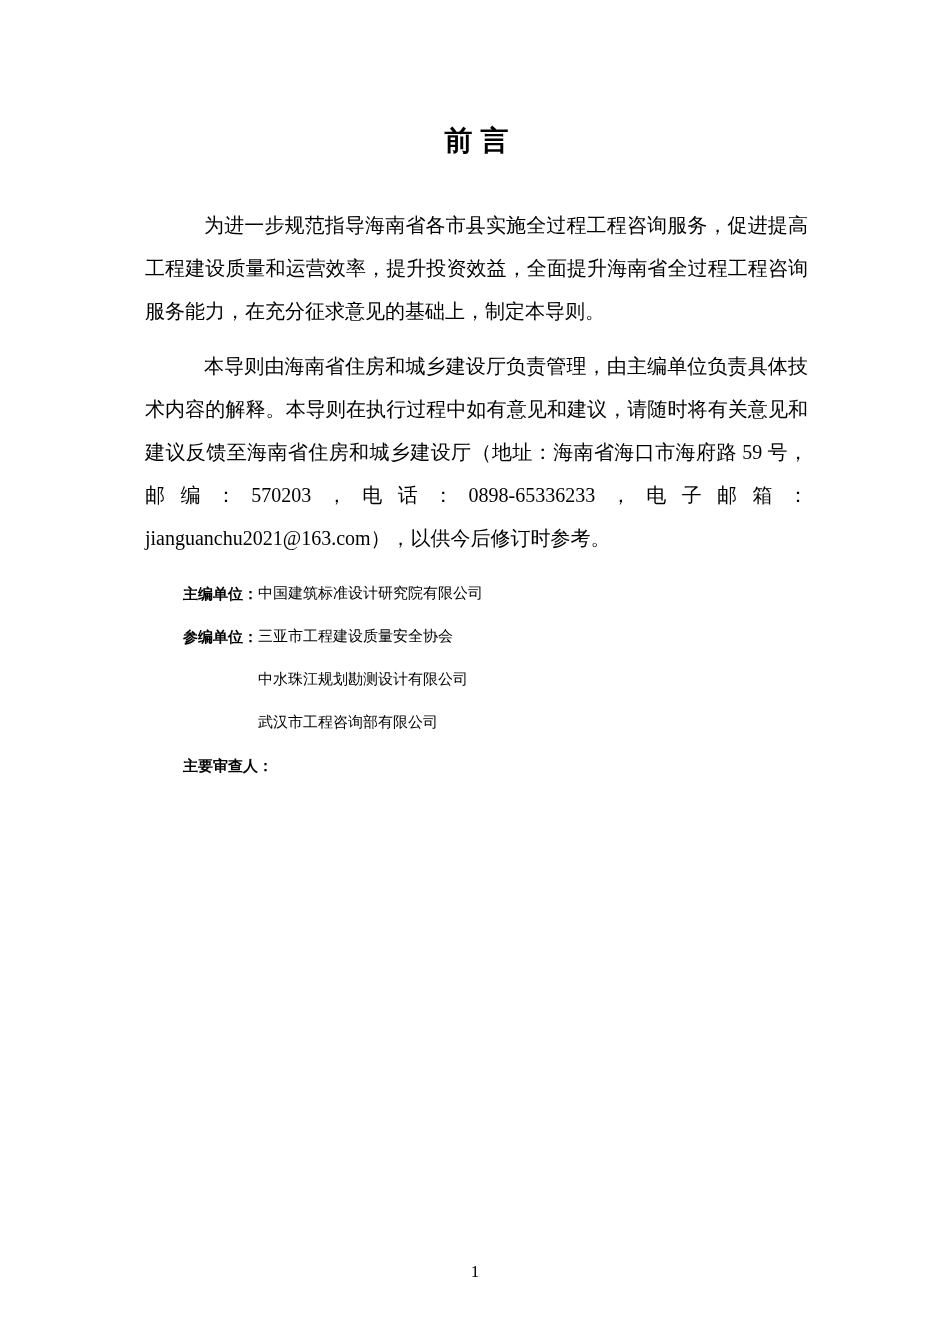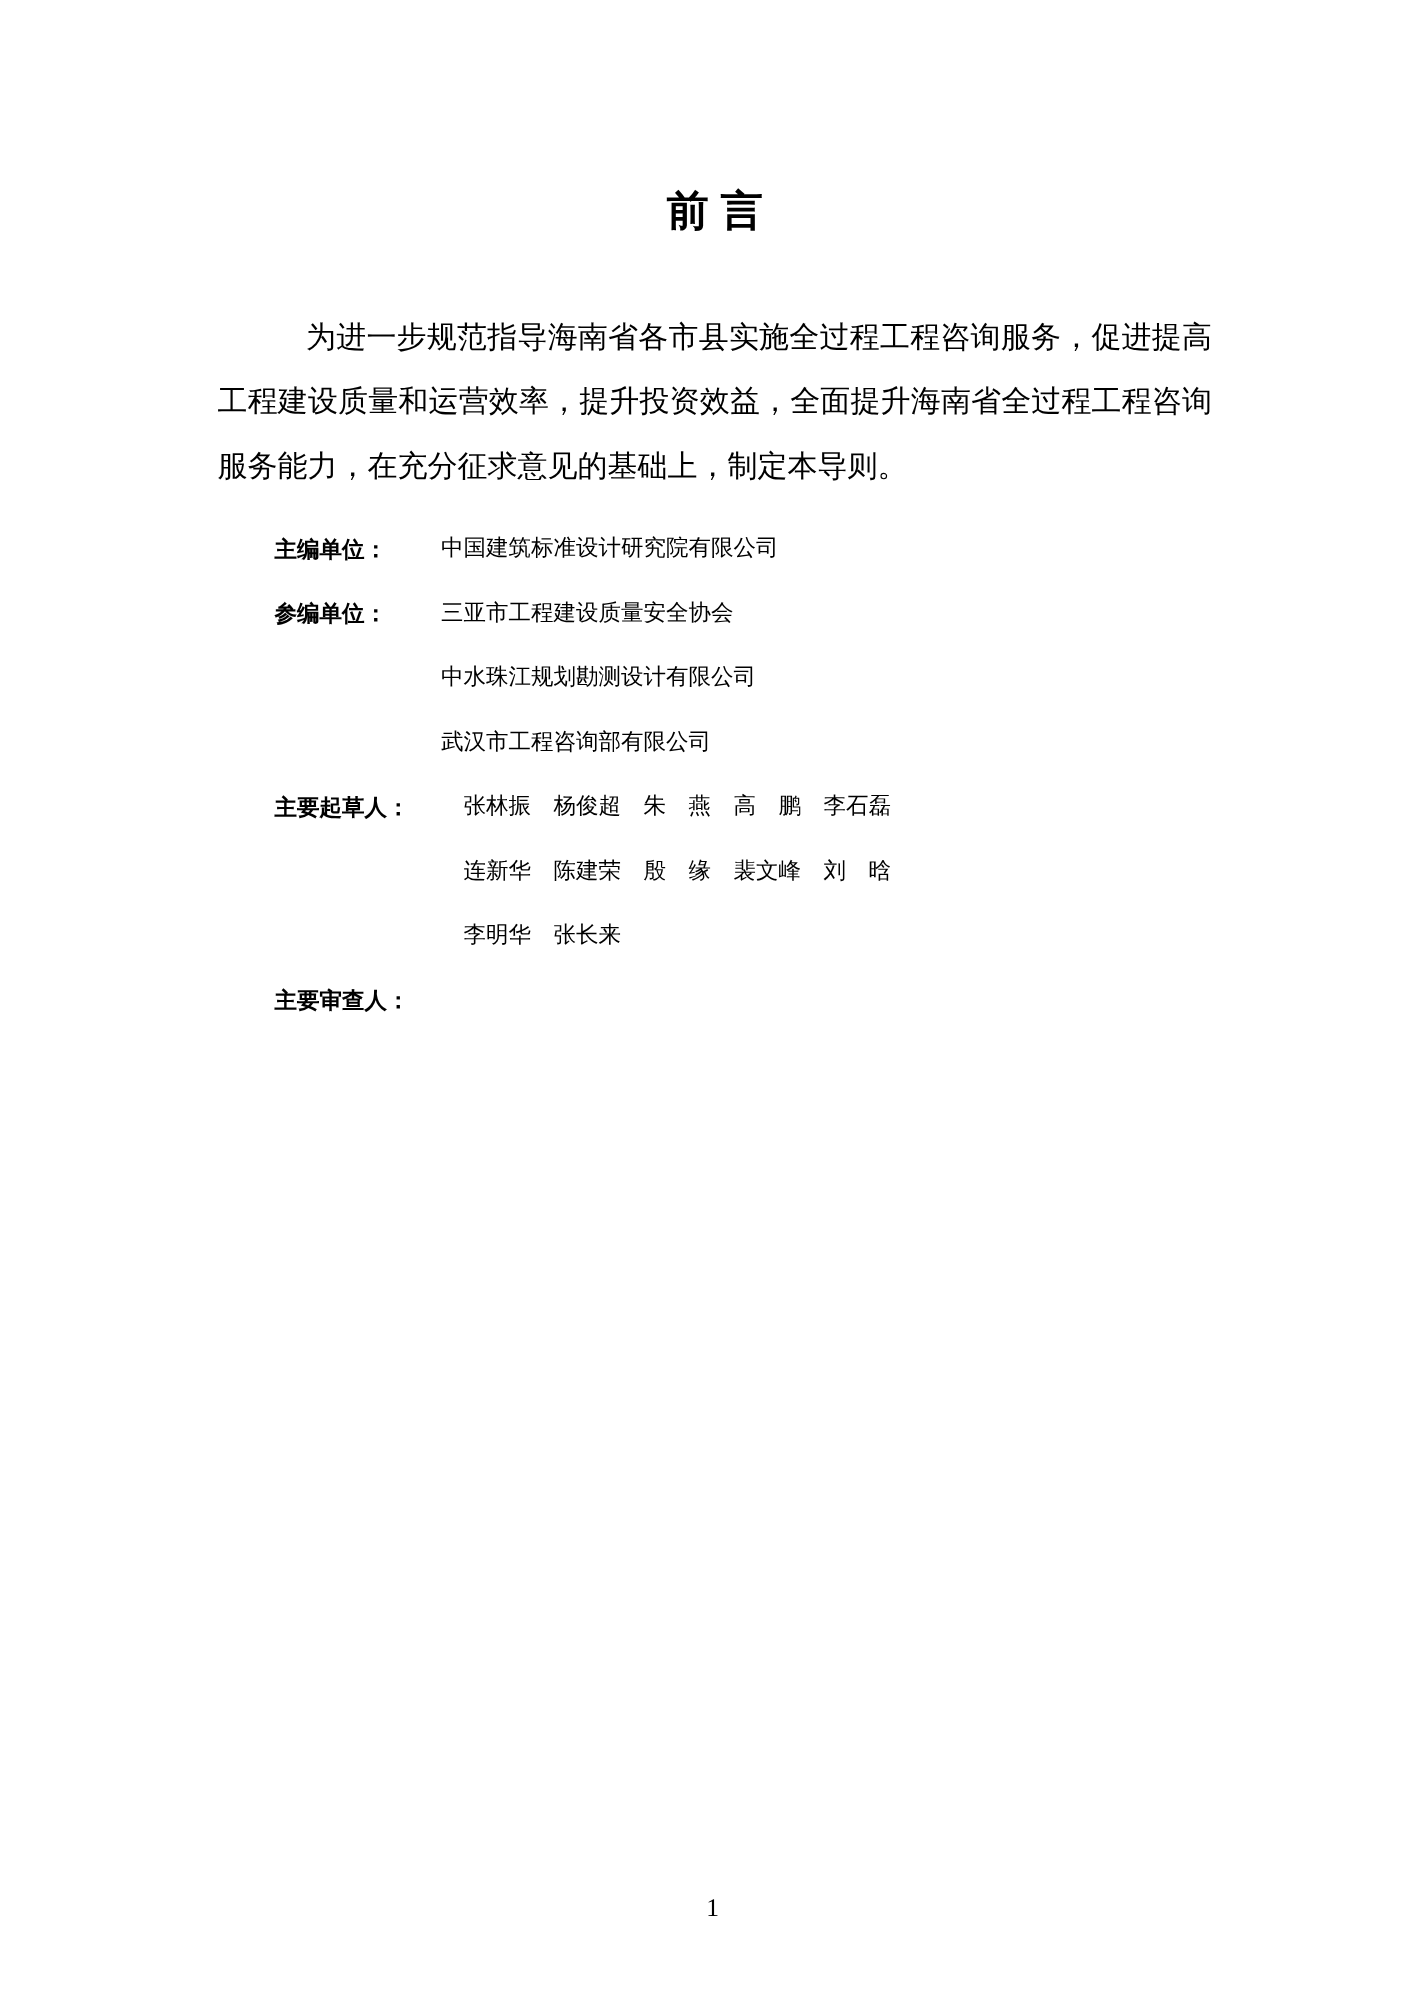--- a/index.html
+++ b/index.html
@@ -48,21 +48,20 @@
     line-height: 43px;
   }
   .credit-label {
     font-family: "Liberation Sans", "DejaVu Sans", sans-serif;
     font-weight: bold;
     white-space: nowrap;
     flex: 0 0 auto;
   }
   .credit-lines {
     flex: 1 1 auto;
-    margin-left: 36px;
   }
   .credit-line {
     white-space: pre-wrap;
   }
   .page-number {
     position: absolute;
     left: 0;
     right: 0;
     bottom: 62px;
     text-align: center;
@@ -73,48 +72,41 @@
 </style>
 </head>
 <body>
 
 <div class="page">
 
   <h1 class="doc-title">前言</h1>
 
   <div class="body-text">
     <p>为进一步规范指导海南省各市县实施全过程工程咨询服务，促进提高工程建设质量和运营效率，提升投资效益，全面提升海南省全过程工程咨询服务能力，在充分征求意见的基础上，制定本导则。</p>
+    <p>本导则由海南省住房和城乡建设厅负责管理，由主编单位负责具体技术内容的解释。本导则在执行过程中如有意见和建议，请随时将有关意见和建议反馈至海南省住房和城乡建设厅（地址：海南省海口市海府路 59 号，邮编：570203，电话：0898-65336233，电子邮箱：jianguanchu2021@163.com），以供今后修订时参考。</p>
   </div>
 
   <div class="credits">
 
     <div class="credit-row">
       <span class="credit-label">主编单位：</span>
       <div class="credit-lines">
         <div class="credit-line">中国建筑标准设计研究院有限公司</div>
       </div>
     </div>
 
     <div class="credit-row">
       <span class="credit-label">参编单位：</span>
       <div class="credit-lines">
         <div class="credit-line">三亚市工程建设质量安全协会</div>
         <div class="credit-line">中水珠江规划勘测设计有限公司</div>
         <div class="credit-line">武汉市工程咨询部有限公司</div>
       </div>
     </div>
 
-    <div class="credit-row">
-      <span class="credit-label">主要起草人：</span>
-      <div class="credit-lines">
-        <div class="credit-line">张林振　杨俊超　朱　燕　高　鹏　李石磊</div>
-        <div class="credit-line">连新华　陈建荣　殷　缘　裴文峰　刘　晗</div>
-        <div class="credit-line">李明华　张长来</div>
-      </div>
-    </div>
 
     <div class="credit-row">
       <span class="credit-label">主要审查人：</span>
     </div>
 
   </div>
 
   <div class="page-number">1</div>
 
 </div>

